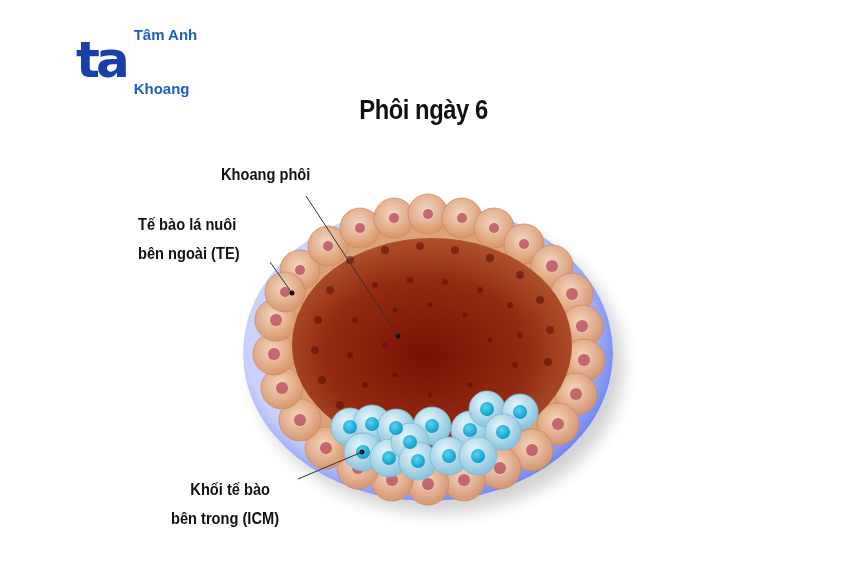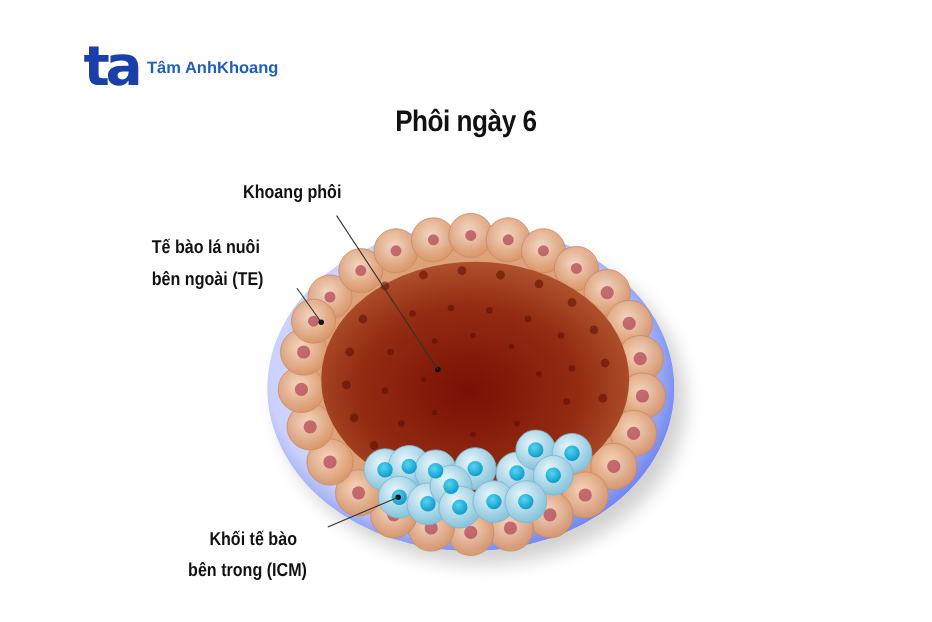--- a/index.html
+++ b/index.html
@@ -1,19 +1,19 @@
 <!DOCTYPE html>
 <html><head>
   <meta charset="utf-8">
   <style>
     html, body { margin:0; padding:0; background:#ffffff; }
     body { width:847px; height:565px; position:relative; overflow:hidden; font-family:"Liberation Sans", sans-serif; }
     .logo { position:absolute; left:36px; top:40px; height:44px; display:flex; align-items:center;margin-left:40px; }
     .logo-mark { font-family:"DejaVu Sans", sans-serif; font-weight:bold; font-size:50px; color:#1a3fa8; letter-spacing:-4px; line-height:40px; height:44px; }
-    .logo-text { margin-left:8px; display:flex; flex-direction:row; color:#1f5fc0; font-weight:bold; font-size:15px; line-height:18px; font-family:"Liberation Sans", sans-serif; }
+    .logo-text { margin-left:8px; display:flex; flex-direction:column; color:#1f5fc0; font-weight:bold; font-size:15px; line-height:18px; font-family:"Liberation Sans", sans-serif;gap:36px; }
     .title { position:absolute; left:0; width:847px; text-align:center; top:95px; font-family:"Liberation Sans", sans-serif; font-weight:bold; font-size:27px; color:#111; letter-spacing:-0.5px; transform:scaleX(0.88); }
     .label { position:absolute; font-family:"Liberation Sans", sans-serif; font-weight:bold; font-size:17px; color:#111; line-height:29px; transform:scaleX(0.86); transform-origin:left top; white-space:nowrap; }
     .lbl-cavity { left:221px; top:160px; }
     .lbl-te { left:138px; top:210px; }
     .lbl-icm { left:171px; top:475px; text-align:center; }
     svg.diagram { position:absolute; left:0; top:0; }
   </style>
 </head>
 <body>
 

